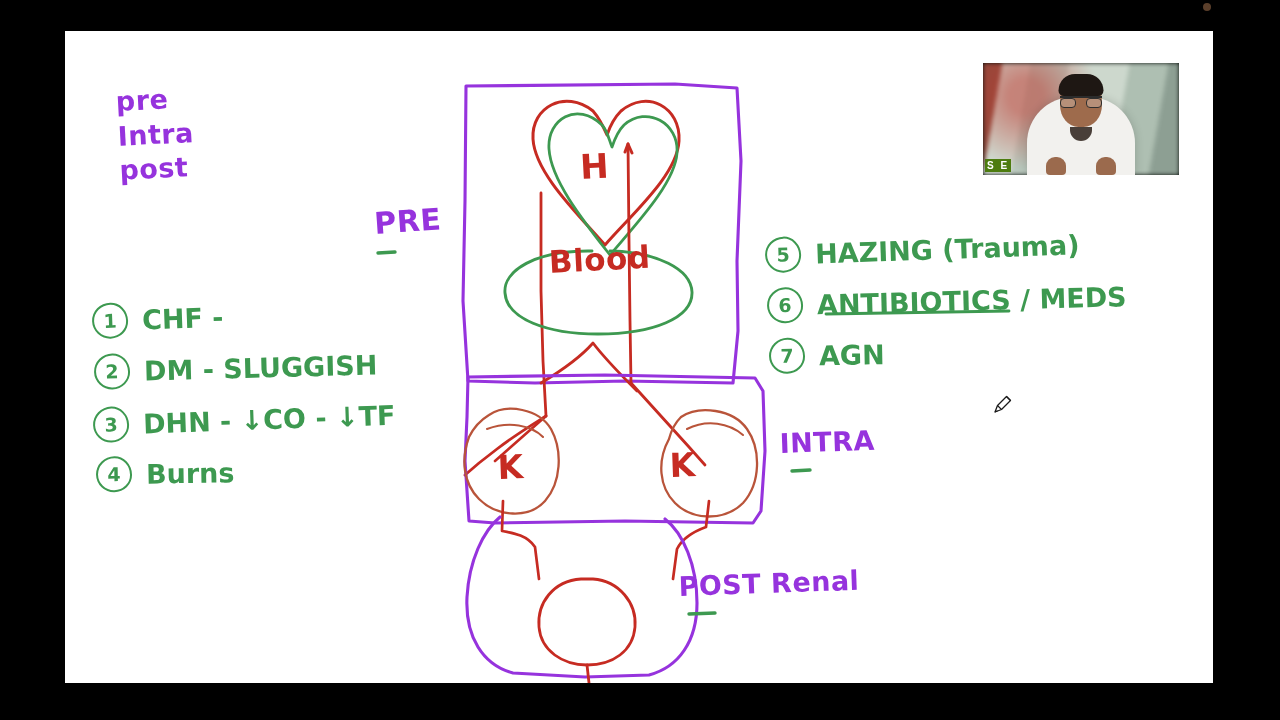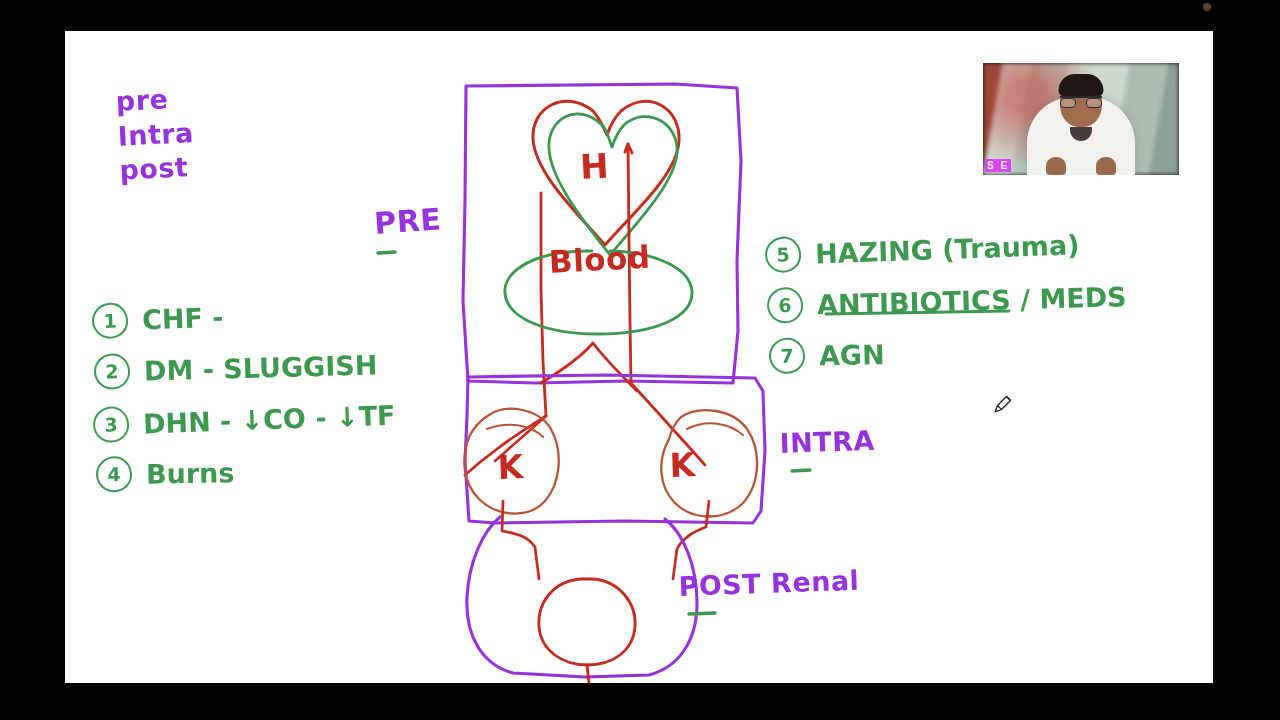--- a/index.html
+++ b/index.html
@@ -259,21 +259,21 @@
     background: #9b6a4d;
     border-radius: 9px 9px 4px 4px;
   }
   #cam-hands::before { left: 0; }
   #cam-hands::after  { right: 0; }
   #cam-badge {
     position: absolute;
     left: 2px;
     bottom: 3px;
     padding: 0 2px;
-    background: #d946ef;
+    background: #4d7c0f;
     color: #ffffff;
     font-family: "Liberation Sans", sans-serif;
     font-size: 10px;
     font-weight: 700;
     letter-spacing: 2px;
     line-height: 13px;
   }
 
   
   #pen-cursor {

